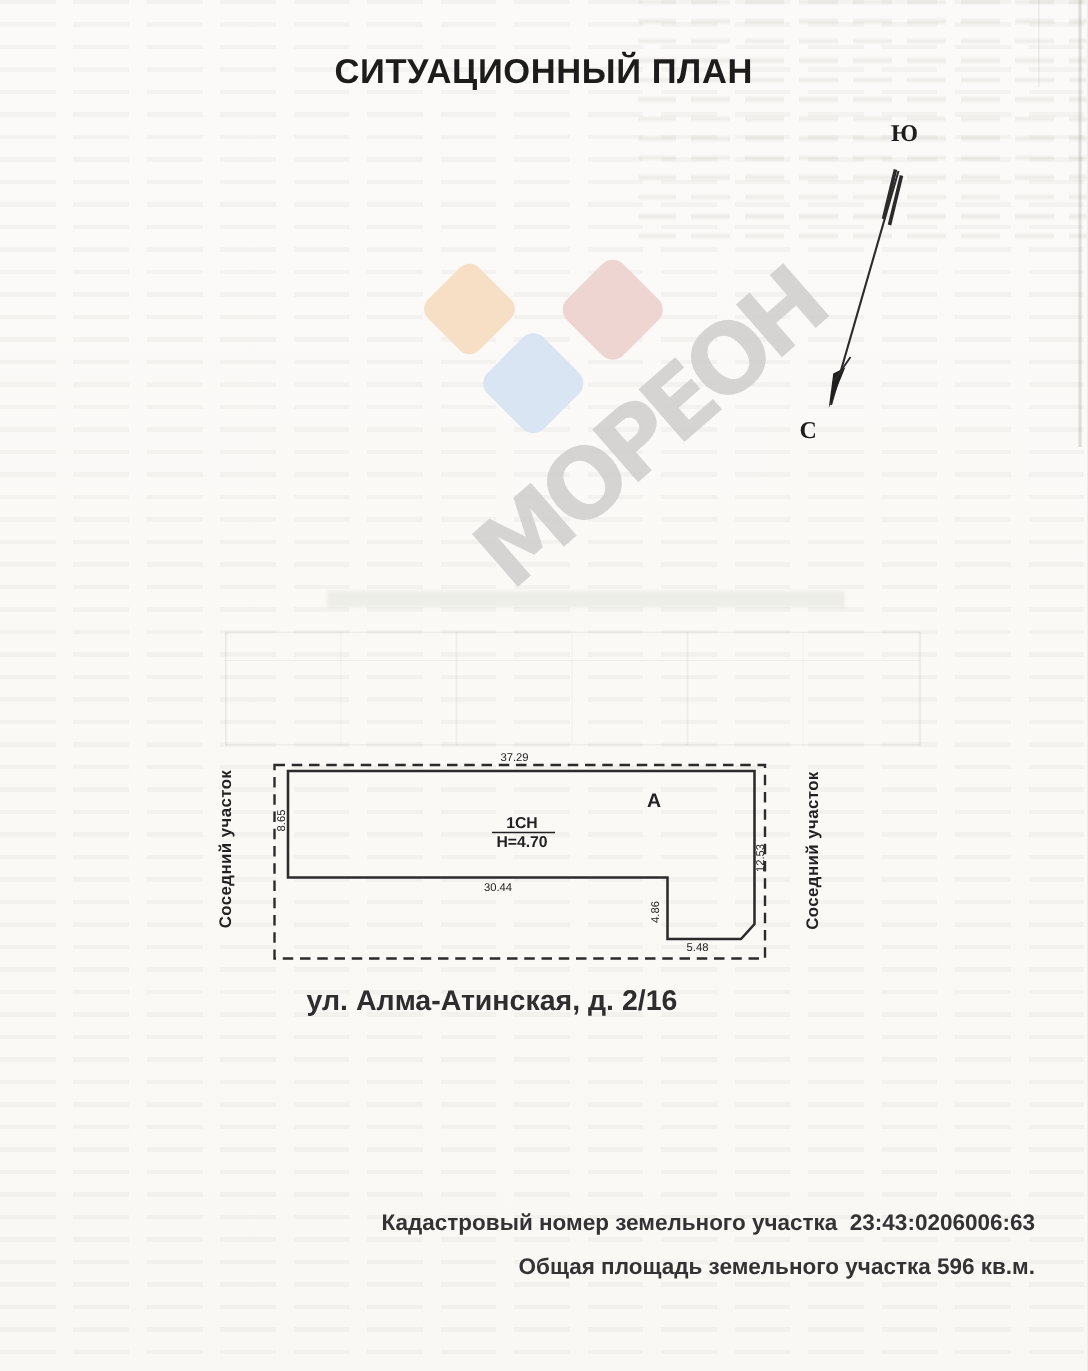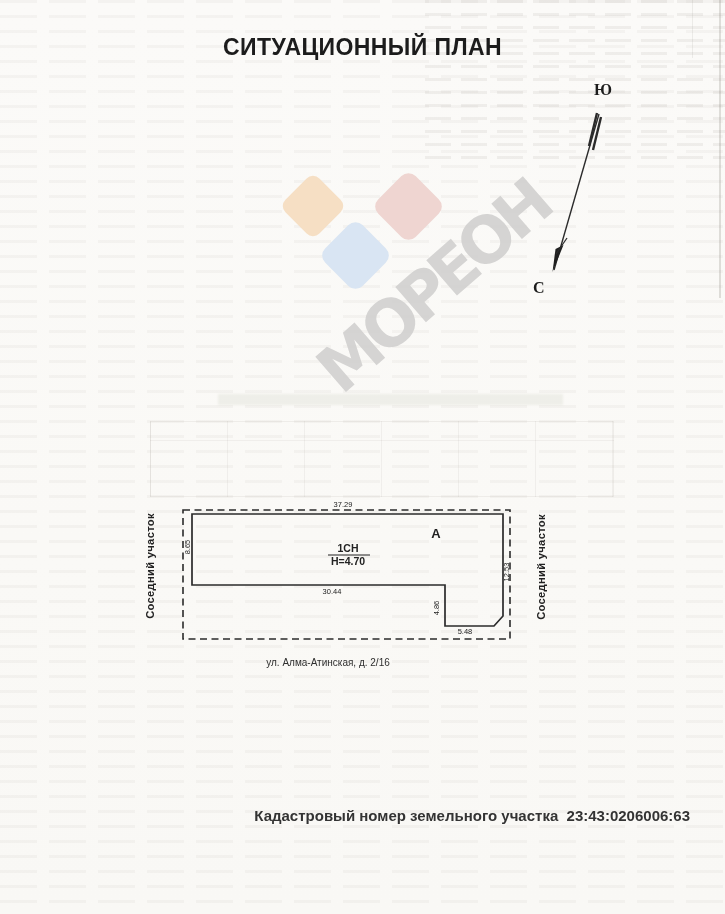--- a/index.html
+++ b/index.html
@@ -70,21 +70,21 @@
     color:#cfcecd; opacity:0.85; white-space:nowrap; pointer-events:none;
   }
 
   .plan-svg{position:absolute; left:128px; top:493px;}
   .plan-svg text{font-family:"Liberation Sans", sans-serif; fill:#222;}
   .dim{font-size:7.5px;}
   .neighbor{font-size:11.2px; font-weight:bold; letter-spacing:0.3px;}
 
   .address{
     position:absolute; left:128px; top:657px; width:400px; text-align:center;
-    font-size:10px; font-weight:normal; color:#2e2e2e;
+    font-size:19px; font-weight:bold; color:#2e2e2e;
   }
   .footer-line{
     position:absolute; left:0; width:690px; text-align:right;
     font-size:15px; font-weight:bold; color:#333; white-space:pre;
   }
   .footer-cadastral{top:807px;}
   .footer-area{top:836px;}
 </style>
 </head>
 <body>
@@ -133,14 +133,15 @@
     <line x1="328" y1="555" x2="370" y2="555" stroke="#222" stroke-width="1.1"></line>
     <text x="348" y="564.5" text-anchor="middle" font-size="10.5" font-weight="bold">Н=4.70</text>
 
     <text class="neighbor" x="151" y="569" text-anchor="middle" transform="rotate(-90 151 566)">Соседний участок</text>
     <text class="neighbor" x="542" y="570" text-anchor="middle" transform="rotate(-90 542 567)">Соседний участок</text>
   </svg>
 
   <div class="address">ул. Алма-Атинская, д. 2/16</div>
 
   <div class="footer-line footer-cadastral">Кадастровый номер земельного участка  23:43:0206006:63</div>
+  <div class="footer-line footer-area">Общая площадь земельного участка 596 кв.м.</div>
 
 </div>
 
 </body></html>

